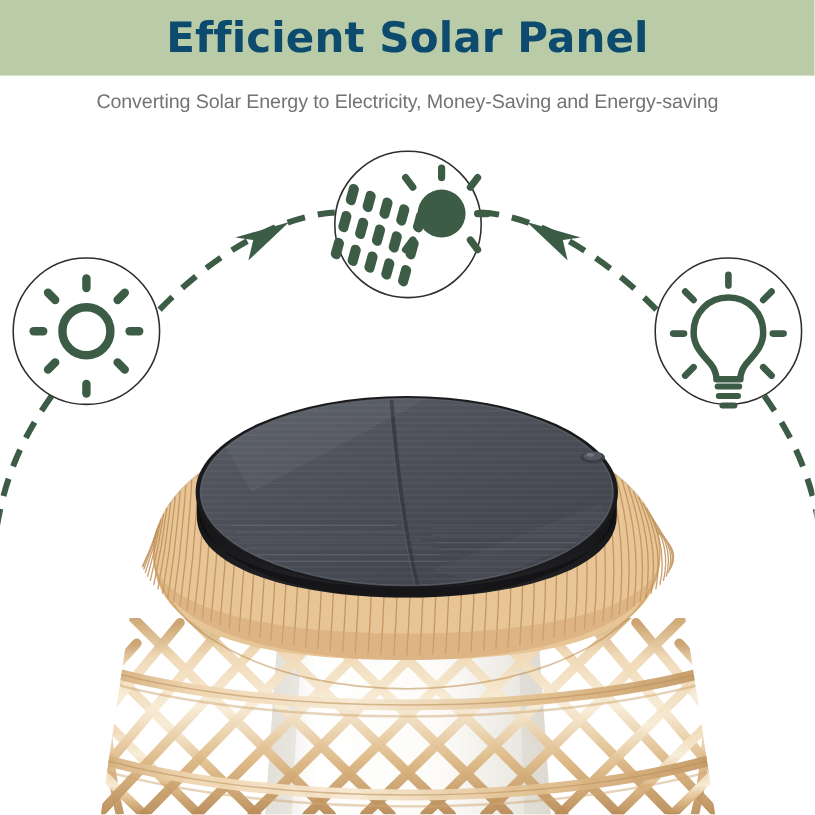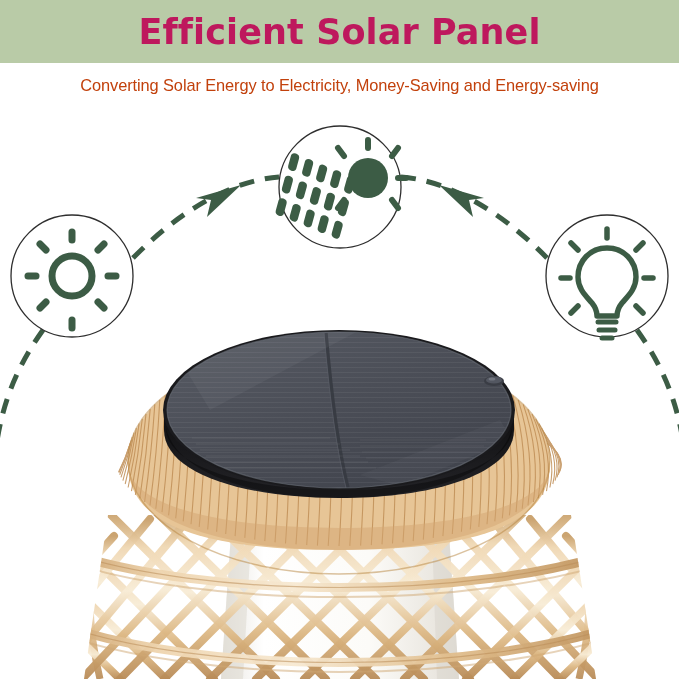--- a/index.html
+++ b/index.html
@@ -10,27 +10,27 @@
   
   #header-band{
     position:absolute;left:0;top:0;width:679px;height:63px;
     background:#b9cba7;
   }
   #page-title{
     position:absolute;left:0;top:0;width:679px;height:63px;
     display:flex;align-items:center;justify-content:center;
     font-family:"DejaVu Sans",sans-serif;
     font-weight:bold;font-size:35px;letter-spacing:.1px;
-    color:#be185d;white-space:nowrap;
+    color:#0c4a6e;white-space:nowrap;
   }
   #page-subtitle{
     position:absolute;left:0;top:76px;width:679px;
     text-align:center;
     font-family:"Liberation Sans",sans-serif;
-    font-size:16.4px;color:#c2410c;letter-spacing:-.1px;white-space:nowrap;
+    font-size:16.4px;color:#737373;letter-spacing:-.1px;white-space:nowrap;
   }
 
   
   #diagram{position:absolute;left:0;top:0;width:679px;height:679px;}
 
   
   #product{
     position:absolute;left:0;top:300px;width:679px;height:379px;overflow:hidden;
   }
 </style>

